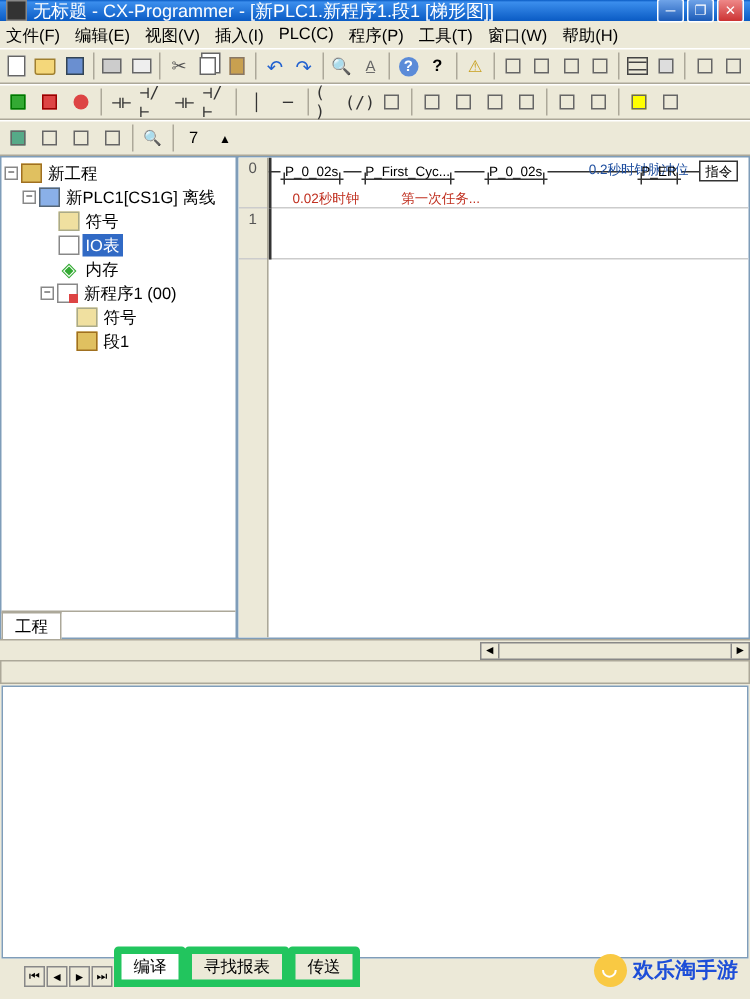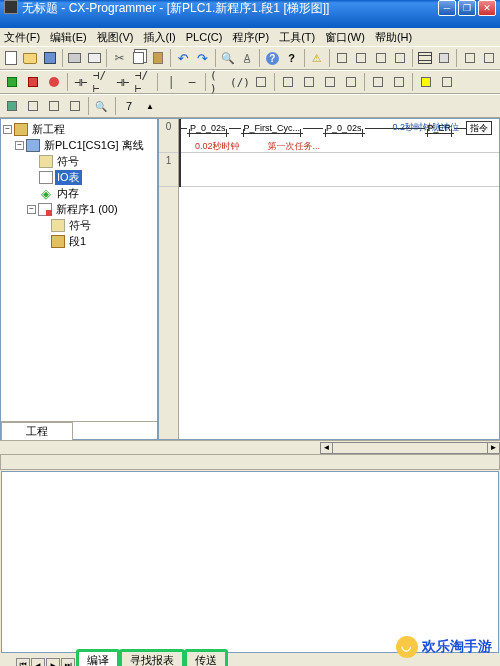--- a/index.html
+++ b/index.html
@@ -1,17 +1,17 @@
 <!DOCTYPE html>
 <html><head>
 <meta charset="utf-8">
 <style>
 * { box-sizing: border-box; margin: 0; padding: 0; }
 body { font-family: "Microsoft YaHei", SimSun, sans-serif; font-size: 11px; width: 500px; height: 666px; background: #ece9d8; overflow: hidden; position: relative; }
-.titlebar { background: linear-gradient(to bottom, #0a5bc4, #3b8eed 10%, #0a5bc4); height: 28px; color: #fff; display: flex; padding: 0 4px; font-size: 12px; }
+.titlebar { background: linear-gradient(to bottom, #0a5bc4, #3b8eed 10%, #0a5bc4); height: 14px; color: #fff; display: flex; align-items: center; padding: 0 4px; font-size: 12px; }
 .titlebar .icon { width: 14px; height: 14px; background: #333; margin-right: 4px; border: 1px solid #888; }
 .titlebar .title { flex: 1; white-space: nowrap; overflow: hidden; }
 .win-btns { display: flex; gap: 2px; }
 .win-btn { width: 18px; height: 16px; background: linear-gradient(to bottom,#6fa3e8,#1b5bb8); border: 1px solid #fff; border-radius: 2px; display: flex; align-items: center; justify-content: center; color: #fff; font-size: 9px; }
 .win-btn.close { background: linear-gradient(to bottom,#e88,#c33); }
 .menubar { background: #ece9d8; height: 18px; display: flex; align-items: center; padding: 0 4px; font-size: 11px; gap: 10px; }
 .menubar span { cursor: default; }
 .toolbar { background: #ece9d8; border-top: 1px solid #fff; border-bottom: 1px solid #aca899; height: 24px; display: flex; align-items: center; padding: 0 2px; gap: 1px; }
 .tb-btn { width: 20px; height: 20px; display: flex; align-items: center; justify-content: center; border: 1px solid transparent; }
 .tb-sep { width: 1px; height: 18px; background: #aca899; margin: 0 2px; }
@@ -44,40 +44,40 @@
 .ti-sym { background: #f0e0a0; border: 1px solid #aa8; }
 .ti-io { background: #fff; border: 1px solid #888; }
 .ti-set { background: #fff; border: 1px solid #888; }
 .ti-mem { color: #3a3; font-size: 13px; }
 .ti-prog { background: #fff; border: 1px solid #888; position: relative; }
 .ti-prog::after { content:''; position: absolute; right: -1px; bottom: -1px; width: 6px; height: 6px; background: #d44; }
 .ti-seg { background: #e0c060; border: 1px solid #a07020; }
 .tree-label { padding: 0 2px; }
 .tree-label.selected { background: #316ac5; color: #fff; }
 .sidebar-tab { height: 18px; border-top: 1px solid #aca899; display: flex; align-items: center; }
-.tab-btn { padding: 1px 24px; background: #fff; border: 1px solid #aca899; border-bottom: none; font-size: 11px; }
+.tab-btn { padding: 1px 8px; background: #fff; border: 1px solid #aca899; border-bottom: none; font-size: 11px; }
 .editor { flex: 1; border: 1px solid #7f9db9; background: #fff; display: flex; overflow: hidden; }
 .rung-nums { width: 20px; background: #ece9d8; border-right: 1px solid #aca899; }
 .rung-num { height: 34px; text-align: center; font-size: 10px; color: #555; padding-top: 2px; border-bottom: 1px solid #ccc; }
 .ladder { flex: 1; position: relative; overflow: auto; }
 .rung { height: 34px; border-bottom: 1px solid #ccc; position: relative; }
 .rung-row { display: flex; align-items: center; height: 18px; font-size: 9px; }
 .contact { border-bottom: 1px solid #333; padding: 0 3px; position: relative; }
 .contact::before, .contact::after { content:''; position: absolute; bottom: -4px; width: 1px; height: 8px; background: #333; }
 .contact::before { left: 2px; } .contact::after { right: 2px; }
 .wire { border-bottom: 1px solid #333; flex: 0 0 auto; }
 .coil-box { border: 1px solid #333; padding: 0 3px; height: 14px; display: flex; align-items: center; }
 .rung-comment { color: #c03020; font-size: 9px; padding-left: 16px; }
 .rung-label-r { color: #2050a0; font-size: 9px; position: absolute; right: 40px; top: 2px; }
 .ed-scroll { height: 14px; background: #ece9d8; border-top: 1px solid #aca899; display: flex; align-items: center; }
 .output-area { height: 230px; }
 .output-top { height: 16px; background: #ece9d8; border: 1px solid #aca899; }
 .output-body { height: 182px; background: #fff; border: 1px solid #7f9db9; margin: 1px; }
 .output-tabs { height: 18px; display: flex; align-items: flex-end; padding-left: 16px; font-size: 11px; }
-.out-tab { padding: 1px 8px; background: #ece9d8; border: 3px solid #22c55e; border-top-left-radius: 3px; border-top-right-radius: 3px; margin-right: -1px; margin-top: 24px; }
+.out-tab { padding: 1px 8px; background: #ece9d8; border: 5px solid #22c55e; border-top-left-radius: 3px; border-top-right-radius: 3px; margin-right: -1px; margin-top: 24px; }
 .out-tab.active { background: #fff; }
 .out-nav { width: 14px; height: 14px; border: 1px solid #888; background: #ece9d8; display: flex; align-items: center; justify-content: center; font-size: 8px; margin-right: 1px; }
 .watermark { position: absolute; bottom: 8px; right: 8px; color: #1d4ed8; font-size: 14px; display: flex; align-items: center; gap: 4px; font-weight: bold; }
 .wm-icon { width: 22px; height: 22px; border-radius: 50%; background: #f9c943; position: relative; }
 .wm-icon::before { content: '◡'; color: #fff; position: absolute; left: 5px; top: 3px; font-size: 12px; }
 </style>
 </head>
 <body>
 
 <div class="titlebar">

